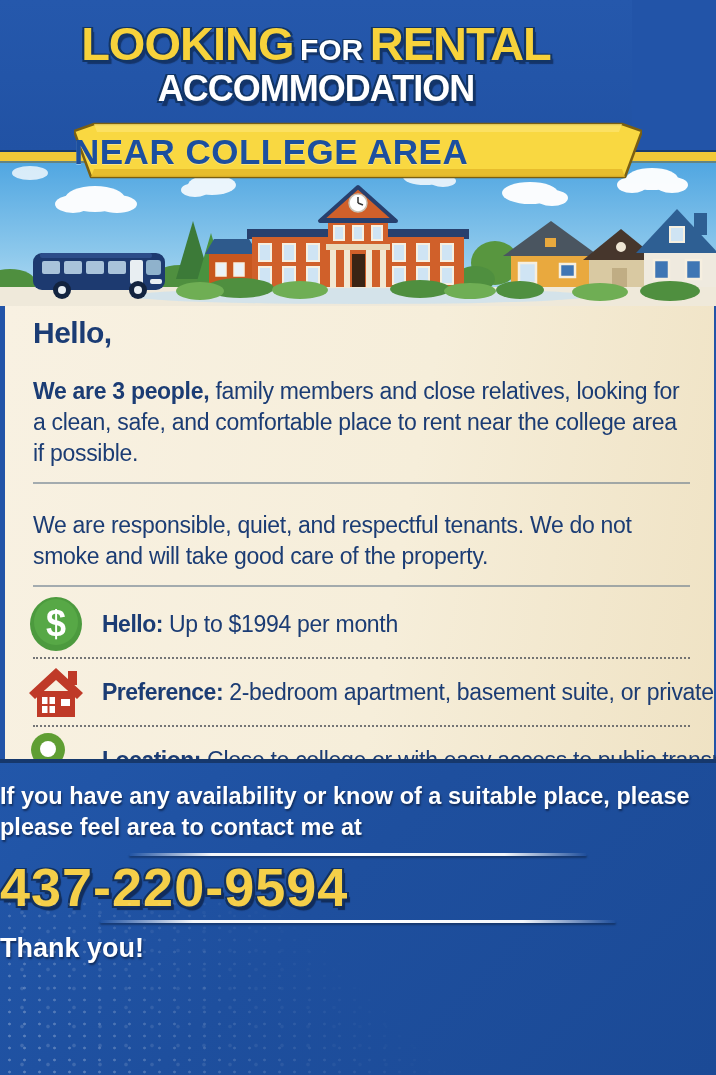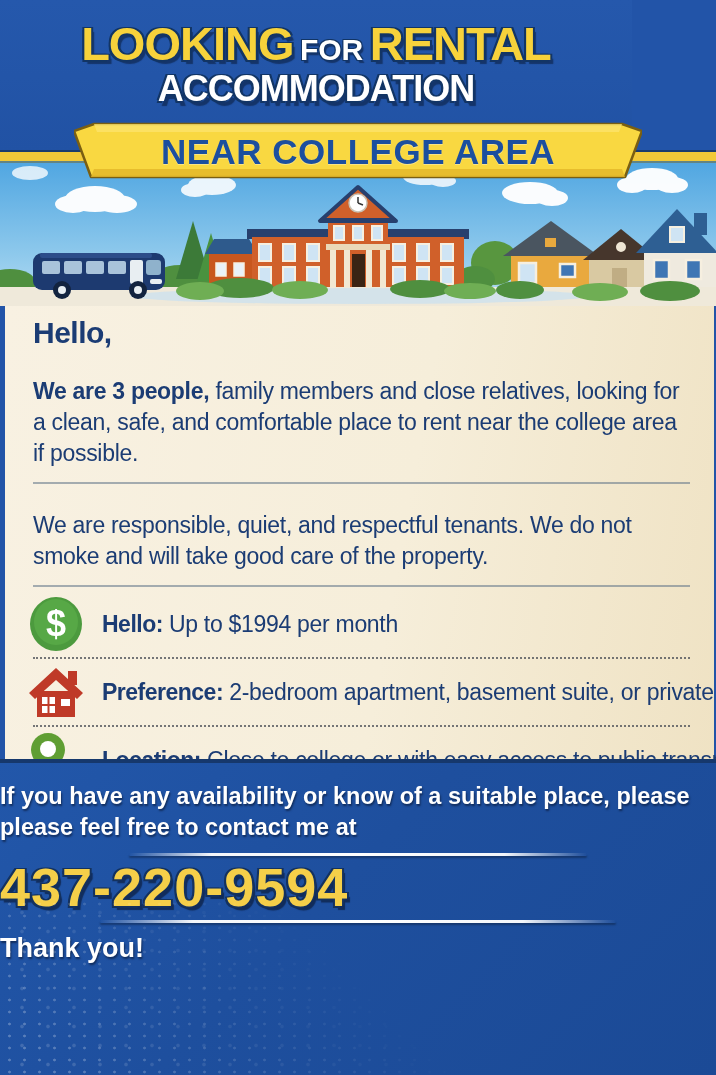--- a/index.html
+++ b/index.html
@@ -33,21 +33,21 @@
   
   .stripe{
     position:absolute; top:150px; left:0; width:716px; height:11px;
     background:#f2c937; border-top:2px solid #1b3c6e;
     box-shadow:0 2px 0 rgba(120,90,20,.45); z-index:2;
   }
   
   .ribbon{ position:absolute; top:122px; left:74px; width:568px; height:58px; z-index:3; }
   .ribbon svg{ position:absolute; top:0; left:0; }
   .ribbon-text{
-    position:relative; display:block; text-align:center; padding-top:10px;
+    position:relative; display:block; padding-top:10px;
     font-size:35px; font-weight:800; color:#1c4f9e; letter-spacing:0.5px;
     text-shadow:0 1px 0 rgba(255,255,255,.35);
   }
   
   .scene{ position:absolute; top:159px; left:0; z-index:1; }
   
   .paper{
     position:absolute; top:306px; left:5px; right:2px; height:494px;
     background:linear-gradient(100deg,#f8f1e2 0%, #f6eeda 55%, #efe2c3 100%);
     color:#1b3c74; padding:10px 24px 6px 28px;
@@ -340,20 +340,20 @@
         </svg>
         <div class="detail-text"><span class="detail-label">Move-in:</span><span> As soon as possible (flexible if needed)</span></div>
       </div>
 
     </div>
   </div>
 
   <div class="footer">
     <div class="speckles"></div>
     <div class="contact-line first">If you have any availability or know of a suitable place, please</div>
-    <div class="contact-line">please feel free to contact me at</div>
+    <div class="contact-line">please feel area to contact me at</div>
     <div class="fdiv"></div>
     <div class="phone">437-220-9594</div>
     <div class="fdiv second"></div>
     <div class="thanks">Thank you!</div>
   </div>
 
 </div>
 
 </body></html>

